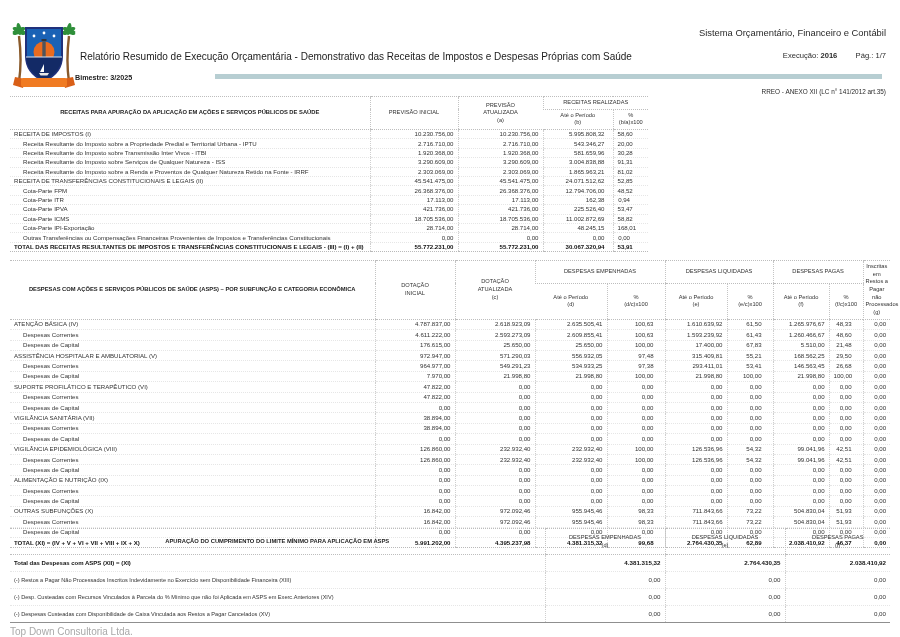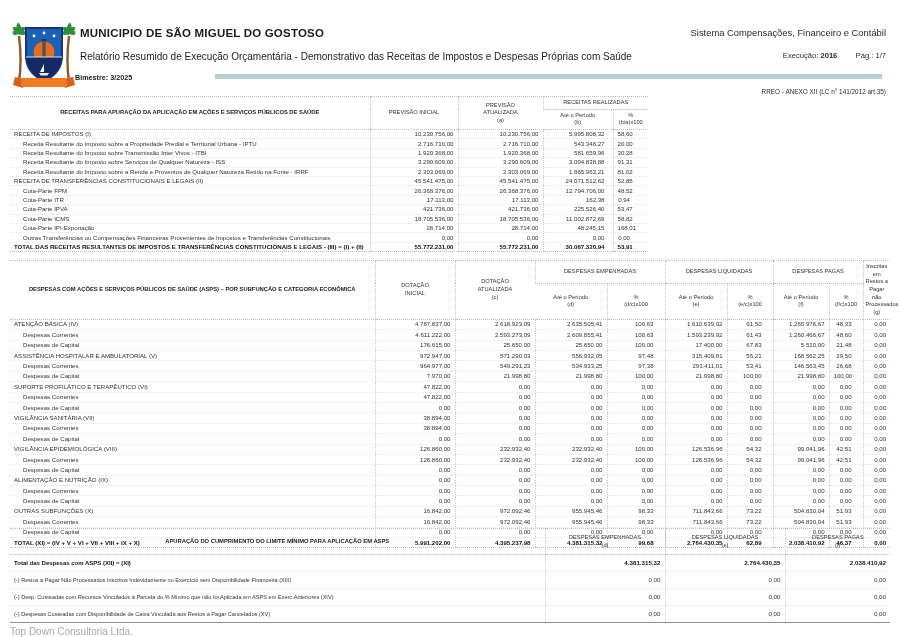--- a/index.html
+++ b/index.html
@@ -106,23 +106,22 @@
       <path d="M27,53 h10 l-1.6,2.4 h-6.8 z" fill="#e8e8e8"></path>
     </g>
 
     <g>
       <polygon points="3,57 13,59 11,68 1,65" fill="#d95f17"></polygon>
       <polygon points="61,57 51,59 53,68 63,65" fill="#d95f17"></polygon>
       <rect x="9" y="58" width="46" height="9" rx="2.5" fill="#f07b22"></rect>
     </g>
   </svg>
 
-  <div class="muni">MUNICIPIO DE SÃO MIGUEL DO GOSTOSO</div>
   <div class="subtitle">Relatório Resumido de Execução Orçamentária - Demonstrativo das Receitas de Impostos e Despesas Próprias com Saúde</div>
-  <div class="sysname">Sistema Compensações, Financeiro e Contábil</div>
+  <div class="sysname">Sistema Orçamentário, Financeiro e Contábil</div>
   <div class="exerline">
     <span>Execução:</span>
     <b>2016</b>
     <span class="exer-gap"></span>
     <span>Pág.: 1/7</span>
   </div>
   <div class="bim">Bimestre: 3/2025</div>
   <div class="tealbar"></div>
   <div class="annex">RREO - ANEXO XII (LC n° 141/2012 art.35)</div>
 

